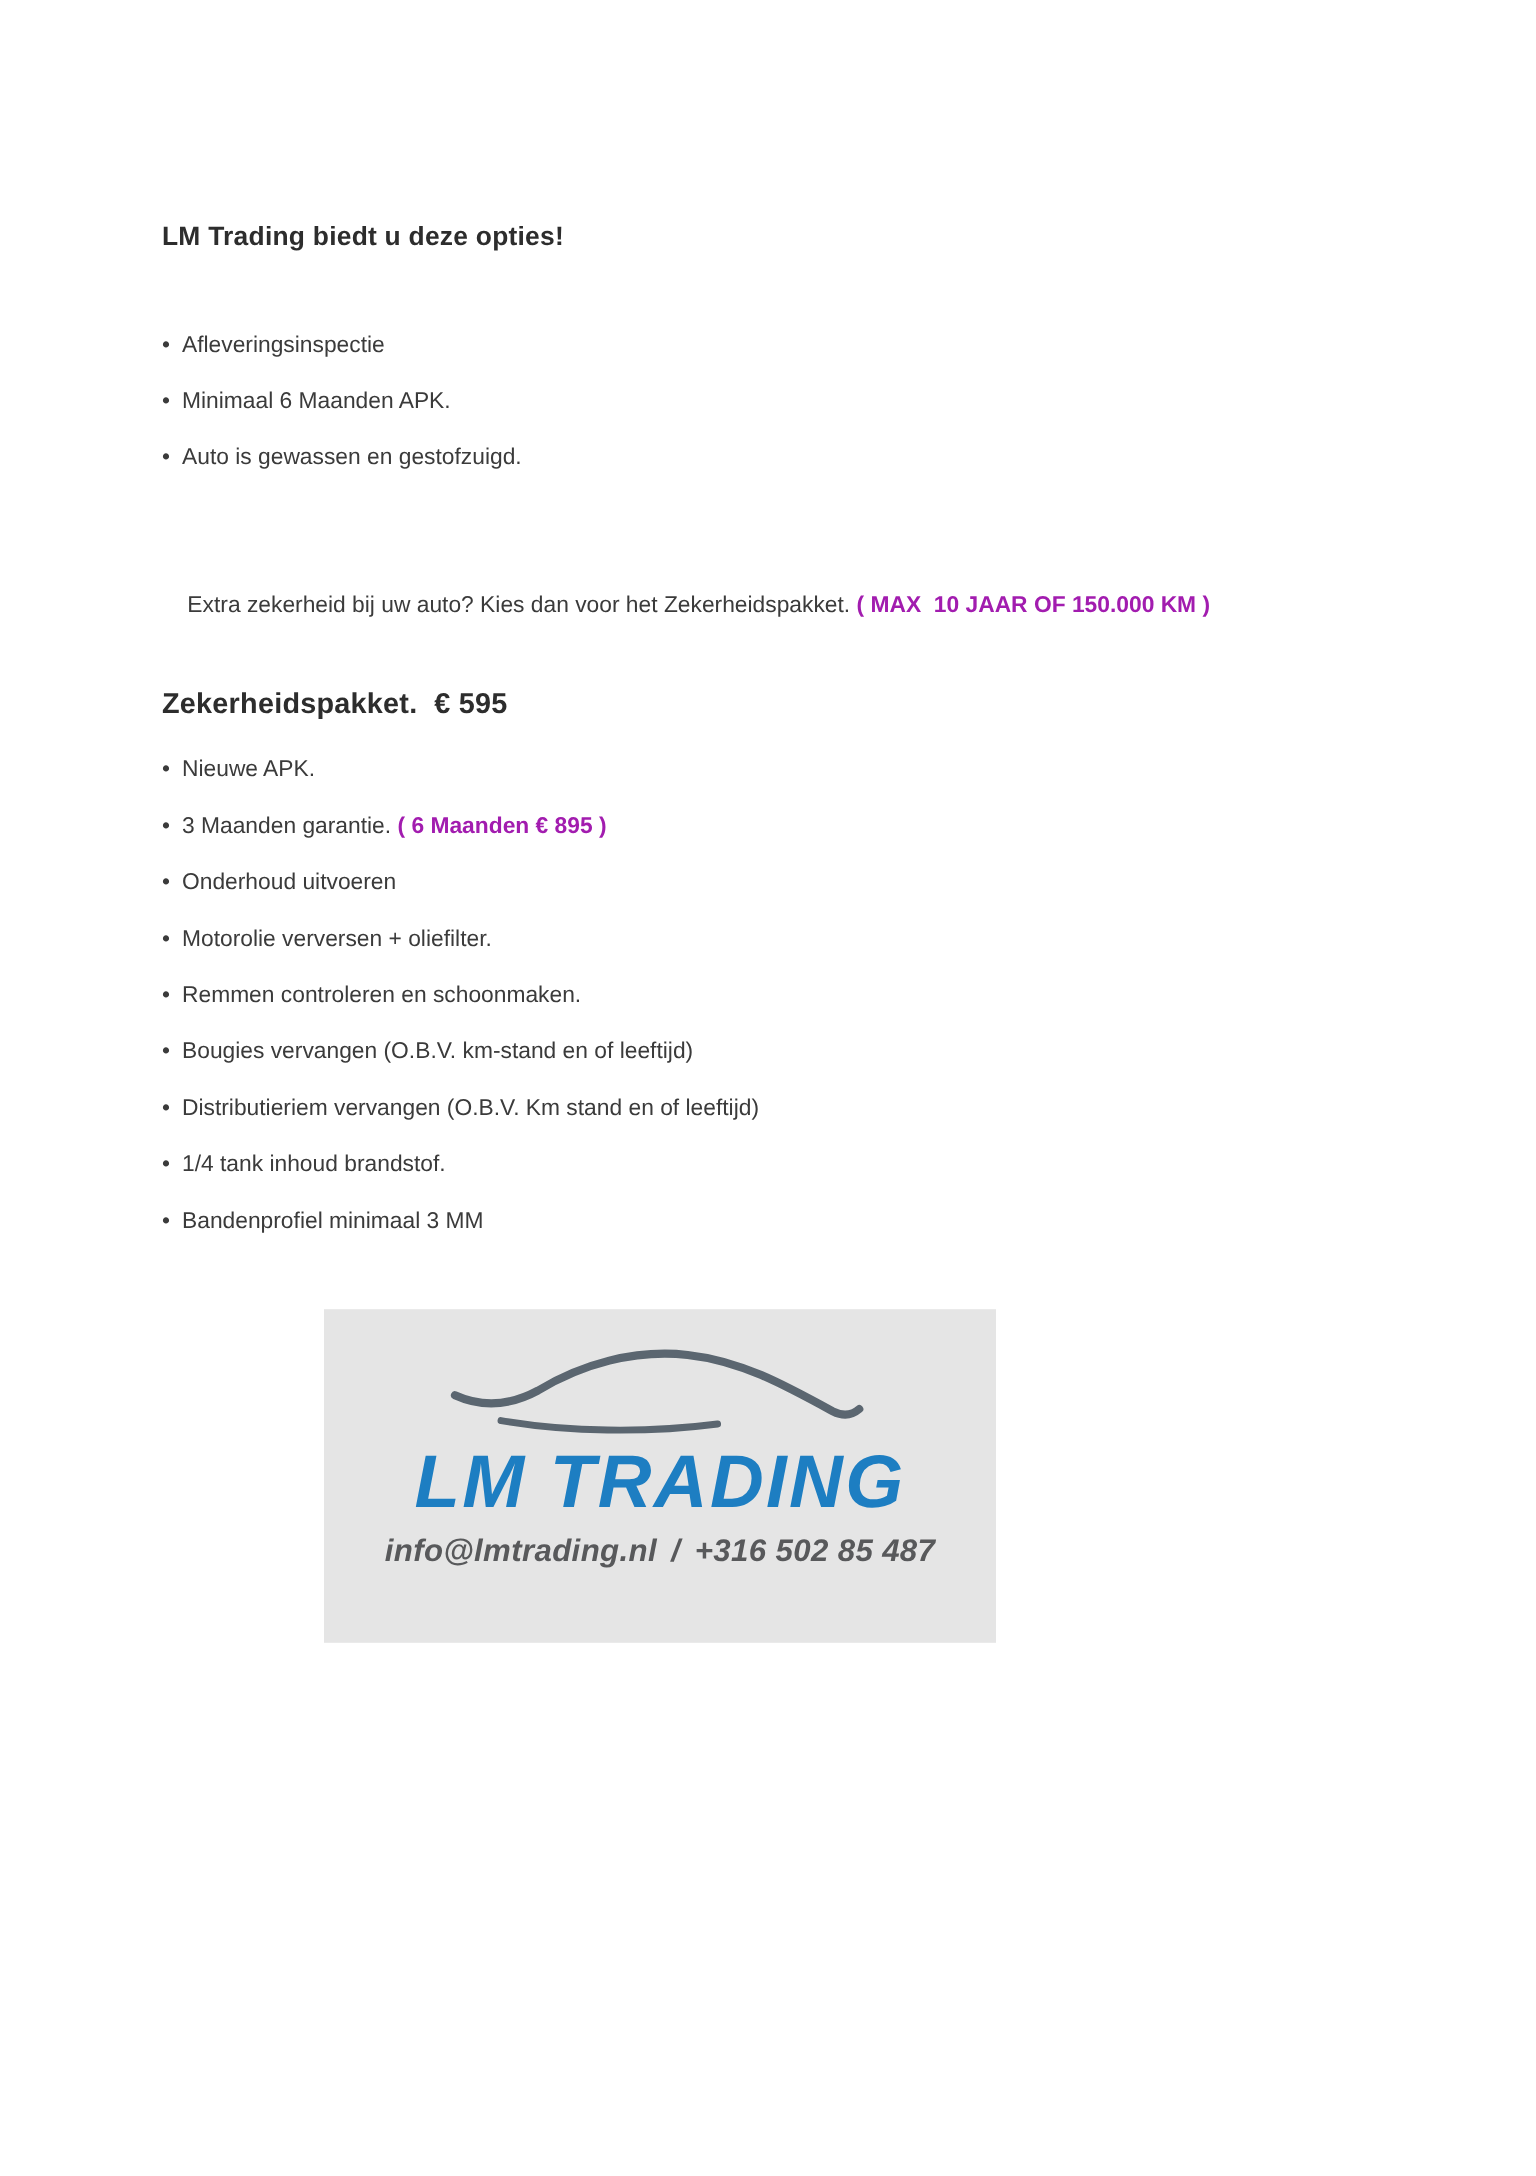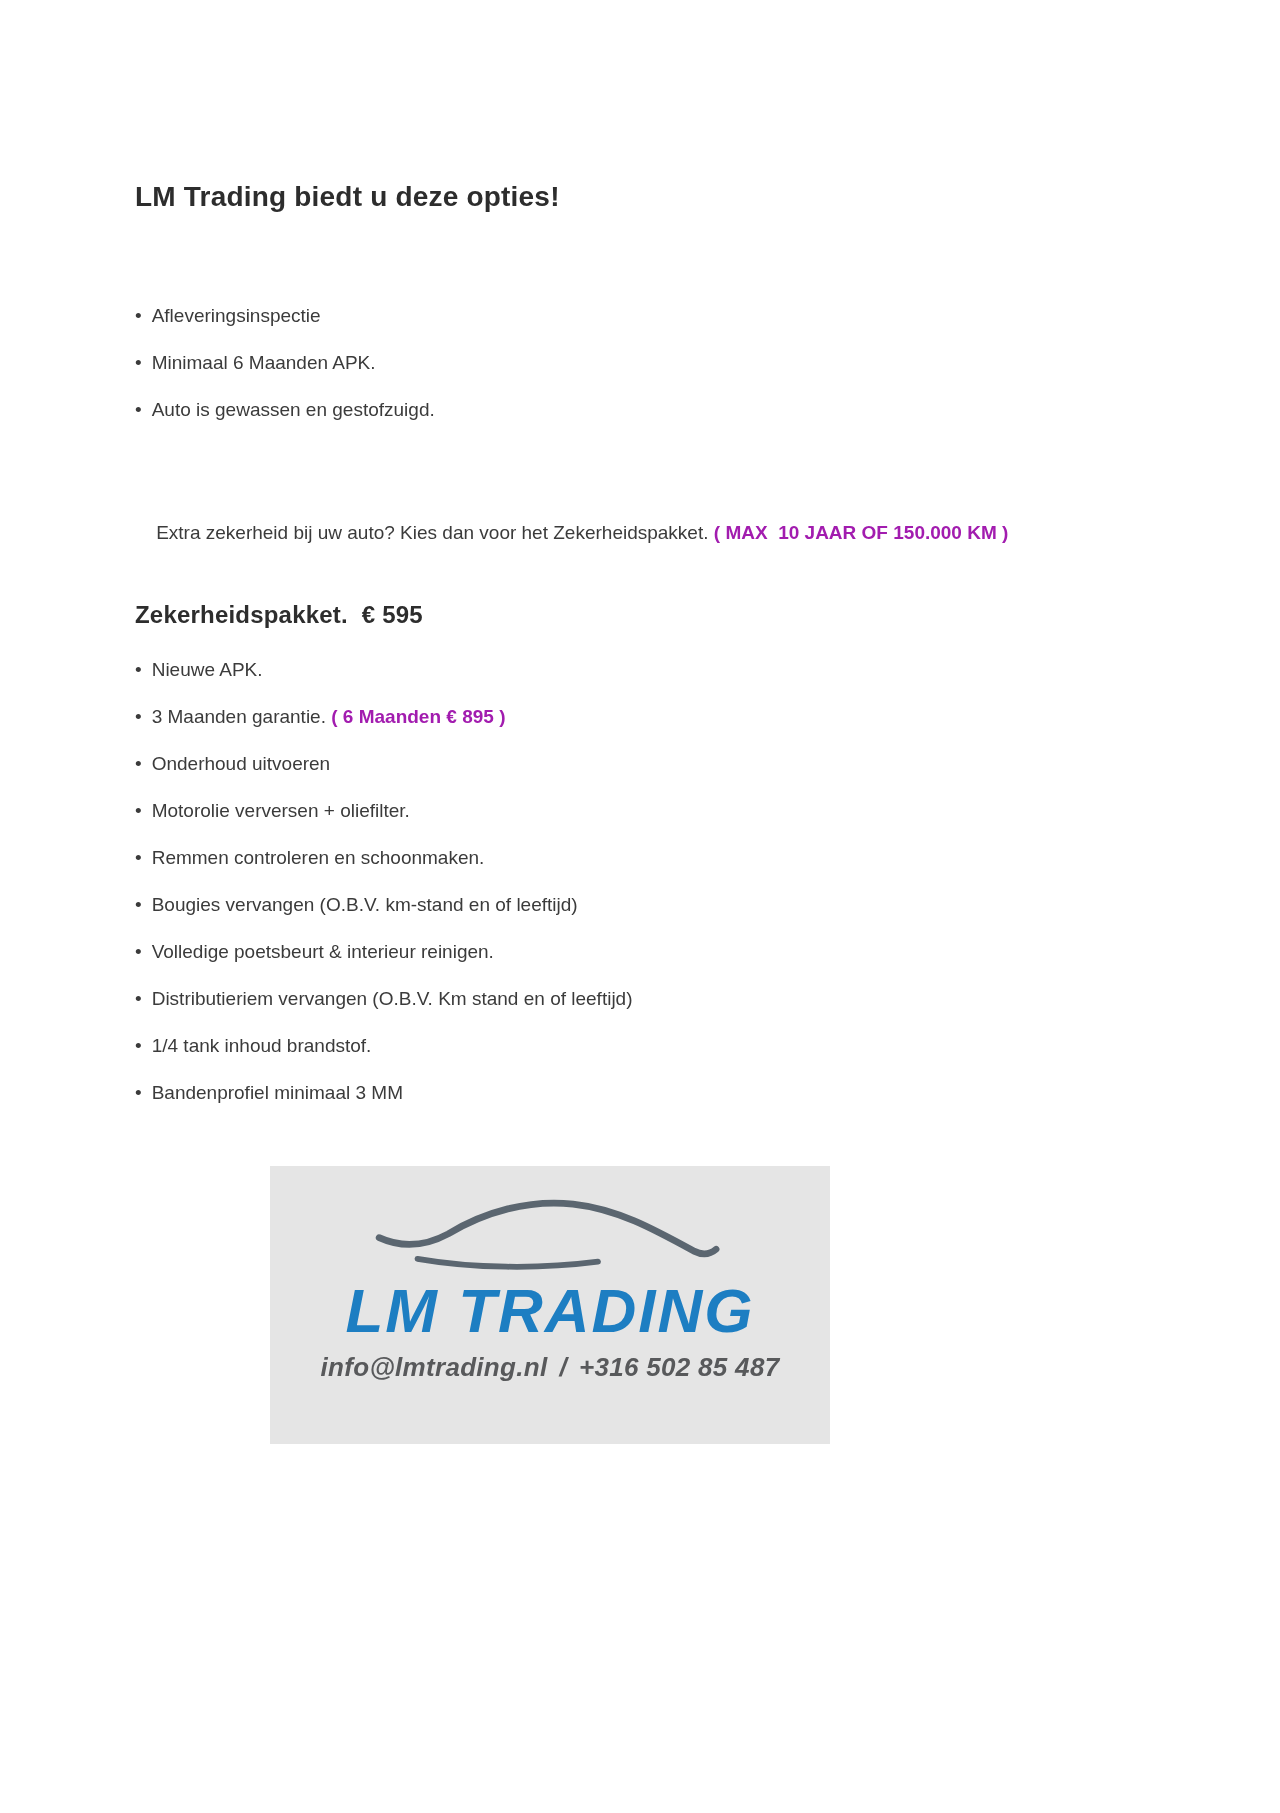--- a/index.html
+++ b/index.html
@@ -12,26 +12,26 @@
     position: relative;
     overflow: hidden;
   }
   .page {
     width: 1280px;
     height: 1813px;
     padding: 182px 120px 0 135px;
     background: #ffffff;
   }
   .doc-title {
-    font-size: 28px;
+    font-size: 22px;
     line-height: 30px;
     font-weight: 700;
     color: #2d2d2d;
     letter-spacing: 0.2px;
-    margin-bottom: 80px;
+    margin-bottom: 52px;
   }
   .section-heading {
     font-size: 24px;
     line-height: 30px;
     font-weight: 700;
     color: #2d2d2d;
     letter-spacing: 0.2px;
   }
   .section-heading .price { margin-left: 14px; }
   .zeker-heading { margin-top: 22px; }
@@ -117,21 +117,20 @@
     <h2 class="section-heading zeker-heading">
       <span>Zekerheidspakket.</span><span class="price">€ 595</span>
     </h2>
     <ul class="bullet-list zeker-list">
       <li class="bullet-item"><span class="bullet">•</span><span>Nieuwe APK.</span><strong class="b"></strong></li>
       <li class="bullet-item"><span class="bullet">•</span><span>3 Maanden garantie. </span><strong class="b">( 6 Maanden € 895 )</strong></li>
       <li class="bullet-item"><span class="bullet">•</span><span>Onderhoud uitvoeren</span><strong class="b"></strong></li>
       <li class="bullet-item"><span class="bullet">•</span><span>Motorolie verversen + oliefilter.</span><strong class="b"></strong></li>
       <li class="bullet-item"><span class="bullet">•</span><span>Remmen controleren en schoonmaken.</span><strong class="b"></strong></li>
       <li class="bullet-item"><span class="bullet">•</span><span>Bougies vervangen (O.B.V. km-stand en of leeftijd)</span><strong class="b"></strong></li>
-      <li class="bullet-item"><span class="bullet">•</span><span>Volledige poetsbeurt &amp; interieur reinigen.</span><strong class="b"></strong></li>
       <li class="bullet-item"><span class="bullet">•</span><span>Distributieriem vervangen (O.B.V. Km stand en of leeftijd)</span><strong class="b"></strong></li>
       <li class="bullet-item"><span class="bullet">•</span><span>1/4 tank inhoud brandstof.</span><strong class="b"></strong></li>
       <li class="bullet-item"><span class="bullet">•</span><span>Bandenprofiel minimaal 3 MM</span><strong class="b"></strong></li>
     </ul>
   </section>
 
   <div class="logo-box">
     <svg class="car-svg" viewBox="0 0 380 100" aria-hidden="true">
       <path d="M12 58 C34 68 58 68 84 54 C122 31 168 18 214 23 C260 28 298 49 340 72 C348 76 356 76 363 70" fill="none" stroke="#5b6670" stroke-width="7" stroke-linecap="round"></path>
       <path d="M52 80 C110 90 178 91 240 83" fill="none" stroke="#5b6670" stroke-width="6" stroke-linecap="round"></path>

